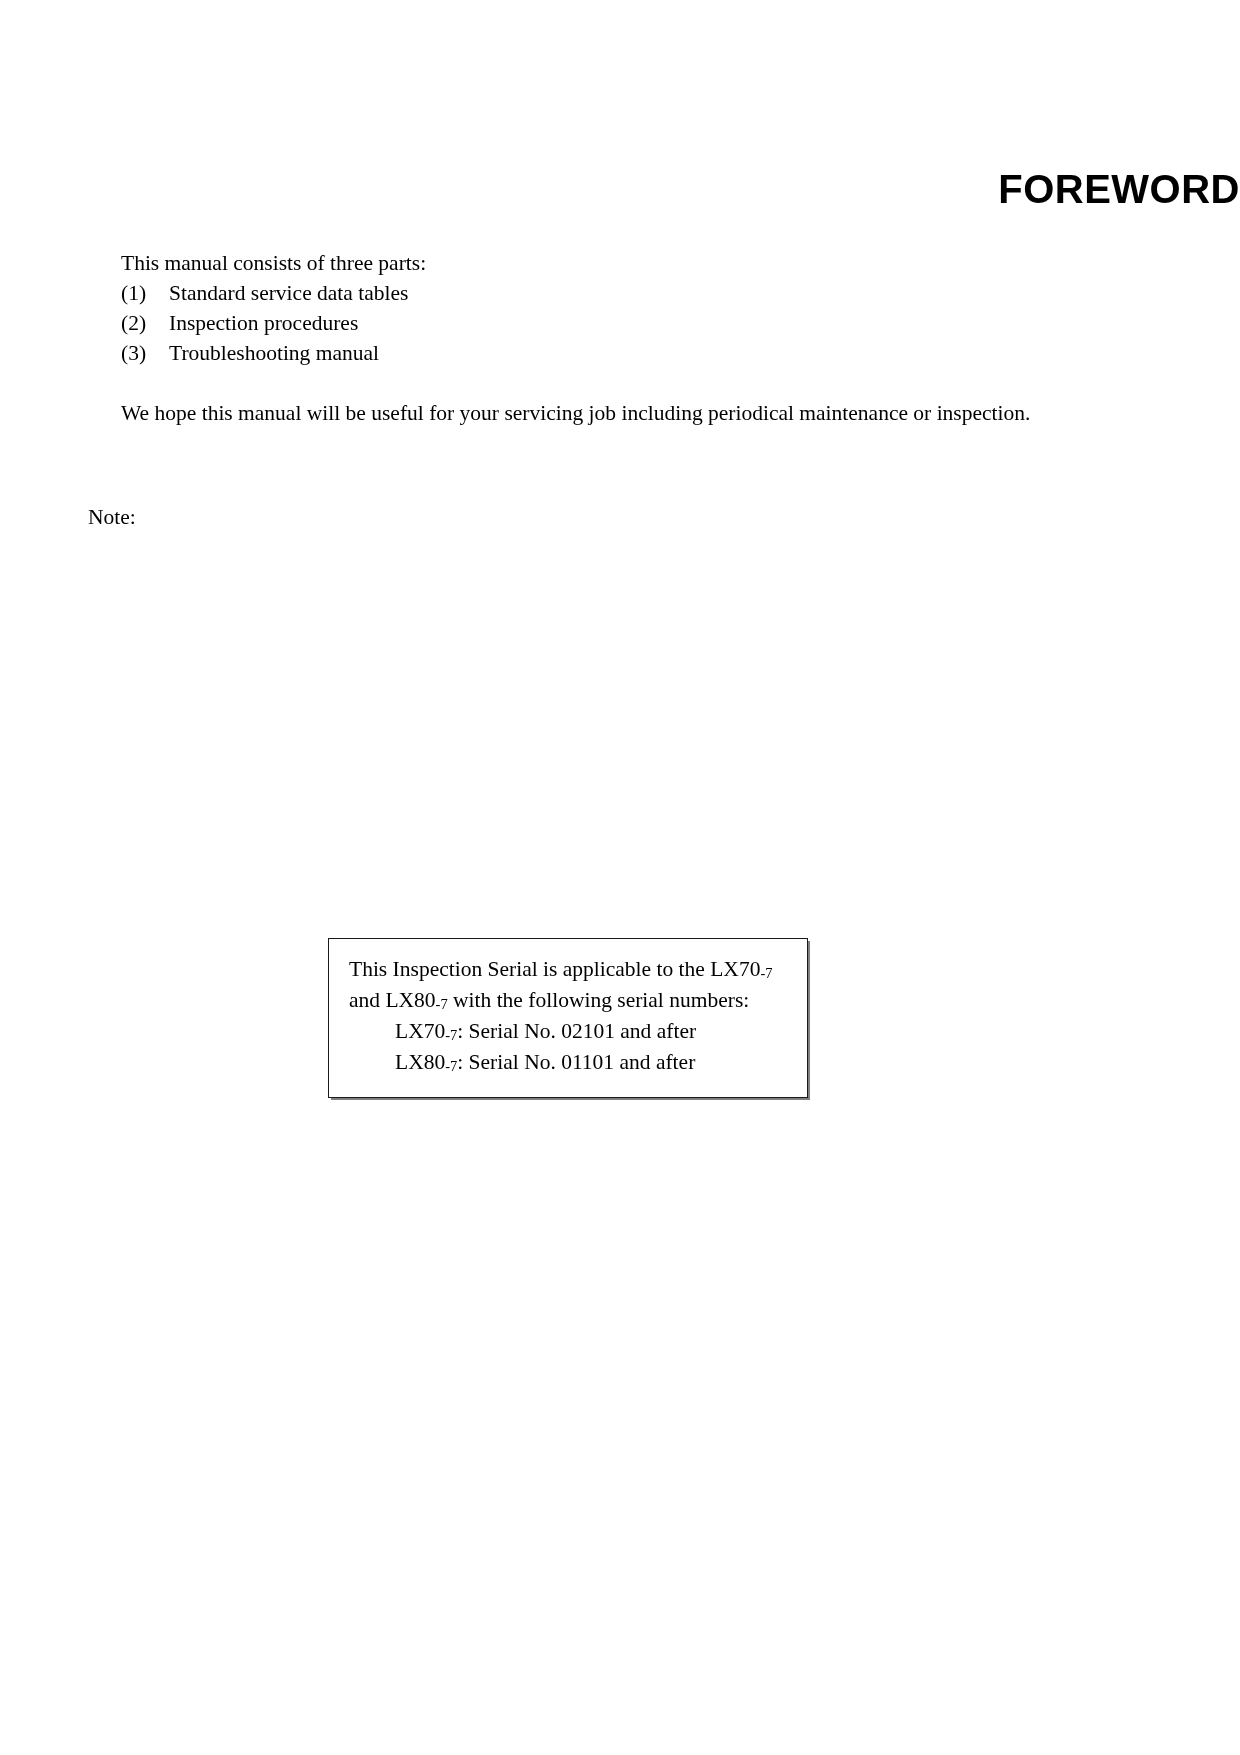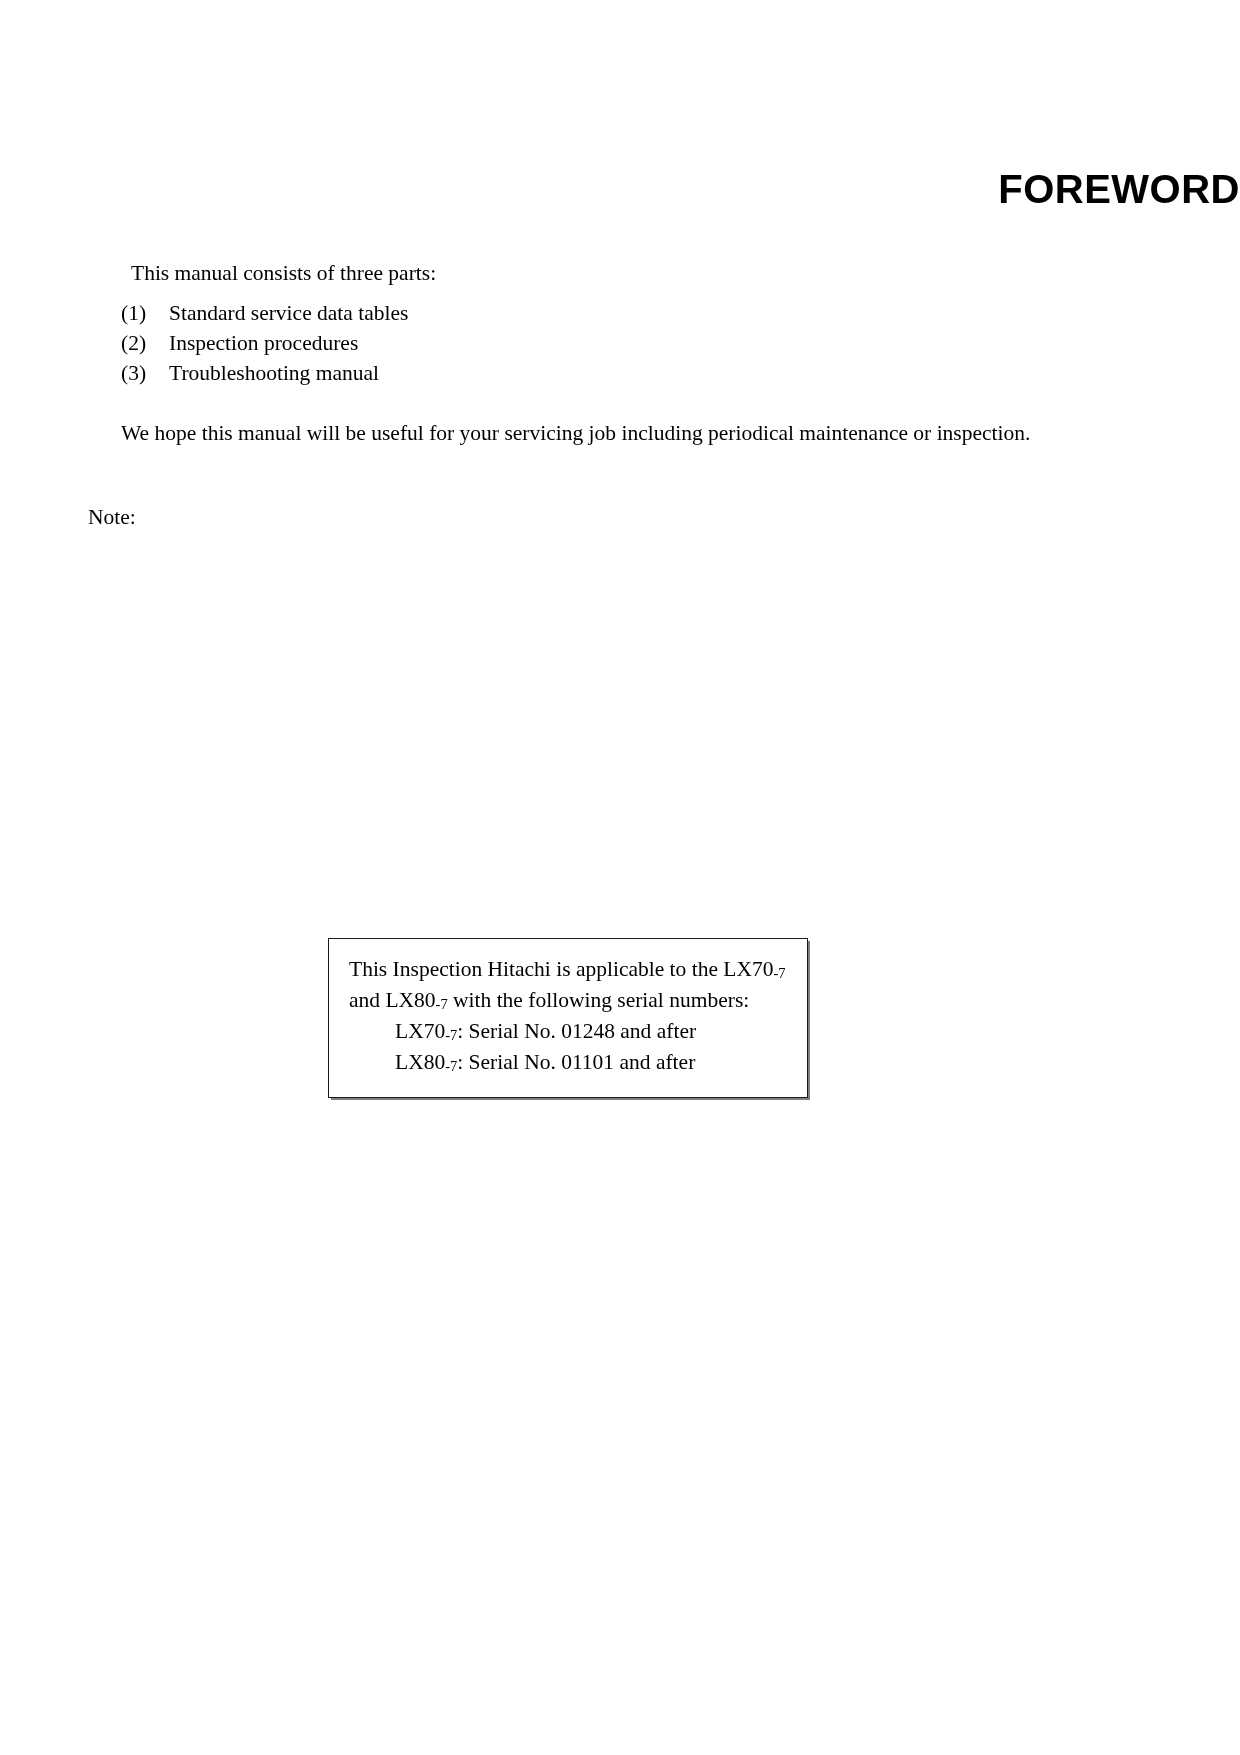--- a/index.html
+++ b/index.html
@@ -52,21 +52,21 @@
     margin: 0;
     text-align: justify;
     text-justify: inter-word;
     text-indent: 33px;
   }
 
   .gap-sm { height: 30px; }
   .gap-md { height: 30px; }
 
   .list-intro {
-    margin: 10px;
+    margin: 0;
     text-indent: 33px;
   }
 
   ul.numlist {
     list-style: none;
     margin: 0;
     padding: 0;
   }
   ul.numlist li {
     margin: 0;
@@ -178,29 +178,29 @@
   <div class="note-block">
     <span class="note-label">Note:</span>
     <span class="note-text">
     </span>
   </div>
 
   <div class="serial-box-wrap">
     <div class="serial-box">
 
       <div class="serial-line">
-        <span>This Inspection Hitachi is applicable to the LX70</span><span class="sub7">-7</span>
+        <span>This Inspection Serial is applicable to the LX70</span><span class="sub7">-7</span>
       </div>
 
       <div class="serial-line">
         <span>and LX80</span><span class="sub7">-7</span><span> with the following serial numbers:</span>
       </div>
 
       <div class="serial-line indent">
-        <span>LX70</span><span class="sub7">-7</span><span>: Serial No. 01248 and after</span>
+        <span>LX70</span><span class="sub7">-7</span><span>: Serial No. 02101 and after</span>
       </div>
 
       <div class="serial-line indent">
         <span>LX80</span><span class="sub7">-7</span><span>: Serial No. 01101 and after</span>
       </div>
 
     </div>
   </div>
 
 </div>

